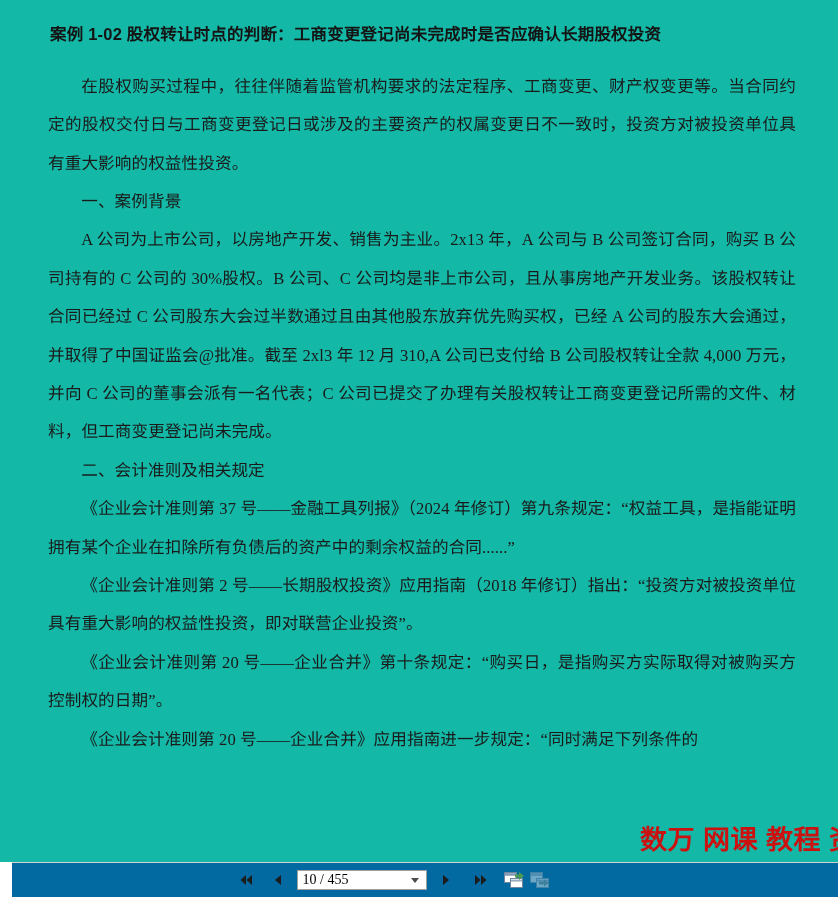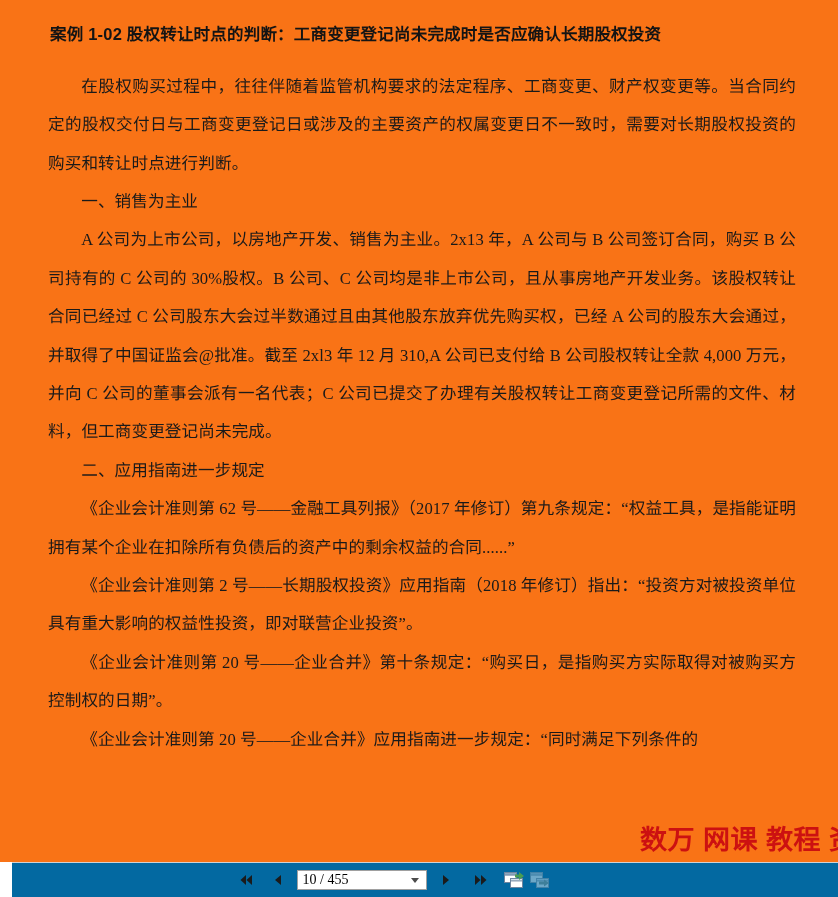--- a/index.html
+++ b/index.html
@@ -16,21 +16,21 @@
     position: relative;
   }
 
   
   #page-view {
     position: absolute;
     left: 0;
     top: 0;
     width: 838px;
     height: 862px;
-    background: #f97316;
+    background: #14b8a6;
     overflow: hidden;
   }
 
   .doc-body {
     position: absolute;
     left: 0;
     top: 0;
     width: 838px;
     padding: 0;
   }
@@ -184,30 +184,30 @@
 </head>
 <body>
 
 <div id="page-view">
   <div class="doc-body">
 
     <h1 class="doc-title">案例 1-02  股权转让时点的判断：工商变更登记尚未完成时是否应确认长期股权投资</h1>
 
     <div class="spacer-lg"></div>
 
-    <p class="para indent">在股权购买过程中，往往伴随着监管机构要求的法定程序、工商变更、财产权变更等。当合同约定的股权交付日与工商变更登记日或涉及的主要资产的权属变更日不一致时，需要对长期股权投资的购买和转让时点进行判断。</p>
-
-    <p class="sub-head">一、销售为主业</p>
+    <p class="para indent">在股权购买过程中，往往伴随着监管机构要求的法定程序、工商变更、财产权变更等。当合同约定的股权交付日与工商变更登记日或涉及的主要资产的权属变更日不一致时，投资方对被投资单位具有重大影响的权益性投资。</p>
+
+    <p class="sub-head">一、案例背景</p>
 
     <p class="para indent">A 公司为上市公司，以房地产开发、销售为主业。2x13 年，A 公司与 B 公司签订合同，购买 B 公司持有的 C 公司的 30%股权。B 公司、C 公司均是非上市公司，且从事房地产开发业务。该股权转让合同已经过 C 公司股东大会过半数通过且由其他股东放弃优先购买权，已经 A 公司的股东大会通过，并取得了中国证监会@批准。截至 2xl3 年 12 月 310,A 公司已支付给 B 公司股权转让全款 4,000 万元，并向 C 公司的董事会派有一名代表；C 公司已提交了办理有关股权转让工商变更登记所需的文件、材料，但工商变更登记尚未完成。</p>
 
 
-    <p class="sub-head">二、应用指南进一步规定</p>
-
-    <p class="para indent">《企业会计准则第 62 号——金融工具列报》（2017 年修订）第九条规定：“权益工具，是指能证明拥有某个企业在扣除所有负债后的资产中的剩余权益的合同......”</p>
+    <p class="sub-head">二、会计准则及相关规定</p>
+
+    <p class="para indent">《企业会计准则第 37 号——金融工具列报》（2024 年修订）第九条规定：“权益工具，是指能证明拥有某个企业在扣除所有负债后的资产中的剩余权益的合同......”</p>
 
     <p class="para indent">《企业会计准则第 2 号——长期股权投资》应用指南（2018 年修订）指出：“投资方对被投资单位具有重大影响的权益性投资，即对联营企业投资”。</p>
 
     <p class="para indent">《企业会计准则第 20 号——企业合并》第十条规定：“购买日，是指购买方实际取得对被购买方控制权的日期”。</p>
 
     <p class="para indent">《企业会计准则第 20 号——企业合并》应用指南进一步规定：“同时满足下列条件的</p>
 
   </div>
 </div>
 

